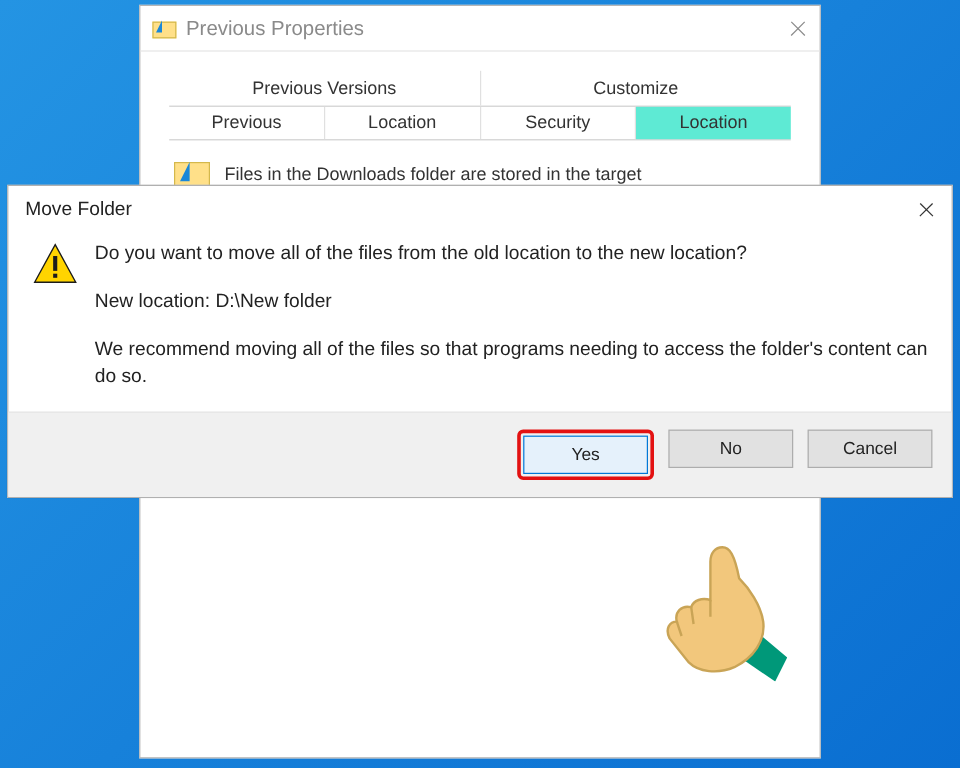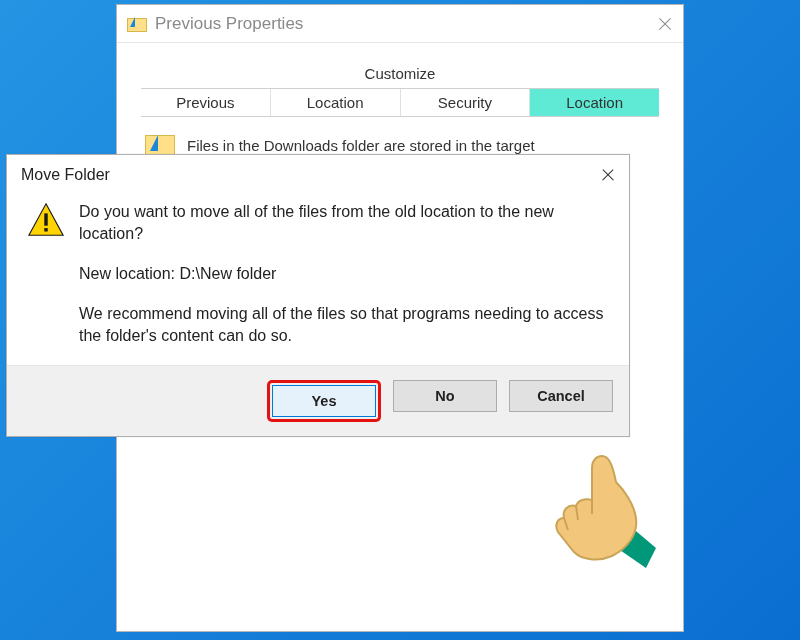--- a/index.html
+++ b/index.html
@@ -74,21 +74,21 @@
       content: ""; position: absolute; width: 28px; height: 20px; bottom: 0; left: 0;
       background: #ffe089; border: 1px solid #d4b84c;
     }
     .folder-icon-large::after {
       content: ""; position: absolute; left: 5px; top: 2px;
       width: 0; height: 0; border-left: 8px solid transparent;
       border-bottom: 16px solid #1a87d8;
     }
     
     .dialog {
-      position: absolute; left: 6px; top: 154px; width: 624px;
+      position: absolute; left: 6px; top: 154px; width: 788px;
       background: #ffffff; border: 1px solid #b0b0b0;
       box-shadow: 0 0 1px rgba(0,0,0,0.2);
     }
     .dialog-titlebar {
       height: 40px; display: flex; align-items: center; justify-content: space-between;
       padding: 0 14px;
     }
     .dialog-title { font-size: 16px; color: #222; }
     .dialog-close {
       width: 14px; height: 14px; position: relative; color: #333; cursor: pointer;
@@ -113,21 +113,21 @@
     .blur-span {
       display: inline-block; filter: blur(4px); user-select: none;
     }
     .dialog-buttons {
       background: #f0f0f0; border-top: 1px solid #e5e5e5;
       display: flex; justify-content: flex-end; gap: 12px;
       padding: 14px 16px;
     }
     .dialog-buttons button {
       min-width: 104px; height: 32px; font-size: 14.5px; color: #222;
-      background: #e1e1e1; border: 1px solid #adadad; cursor: pointer; font-weight: bold;
+      background: #e1e1e1; border: 1px solid #adadad; cursor: pointer;
     }
     .dialog-buttons button.primary {
       background: #e5f1fb; border: 1px solid #0078d7;
     }
     .yes-highlight {
       border: 3px solid #e31111; border-radius: 5px; padding: 2px;
       display: inline-block;
     }
     
     .pointer-hand {
@@ -143,20 +143,21 @@
 <div class="props-window">
   <div class="props-titlebar">
     <div class="props-title-left">
       <span class="folder-icon-small"></span>
       <span class="props-title-text">Previous Properties</span>
     </div>
     <span class="props-close"></span>
   </div>
   <div class="props-body">
     <div class="tabs-row1">
+      <div class="tab">Previous Versions</div>
       <div class="tab">Customize</div>
     </div>
     <div class="tabs-row2">
       <div class="tab">Previous</div>
       <div class="tab">Location</div>
       <div class="tab">Security</div>
       <div class="tab active">Location</div>
     </div>
     <div class="props-desc">
       <span class="folder-icon-large"></span>

